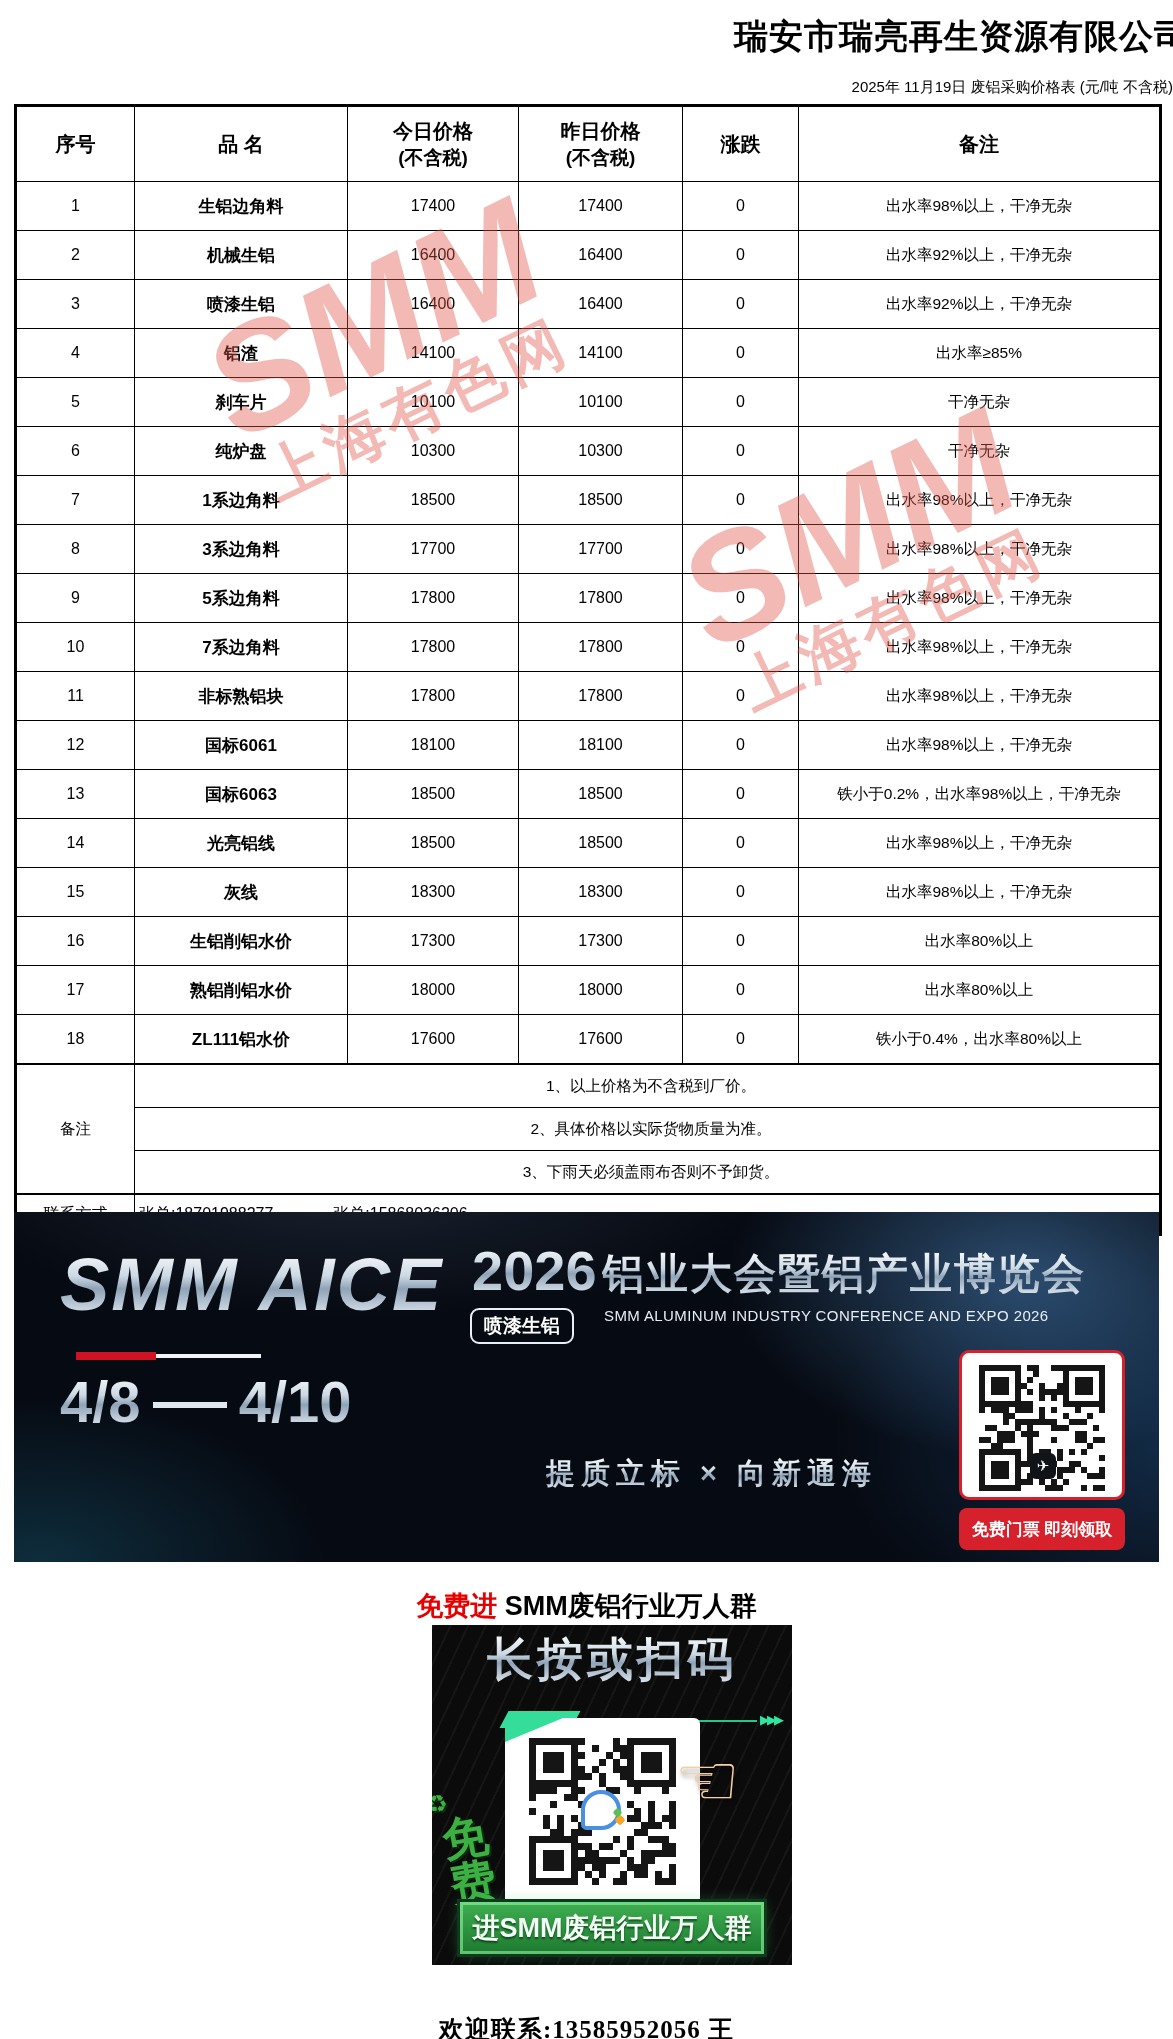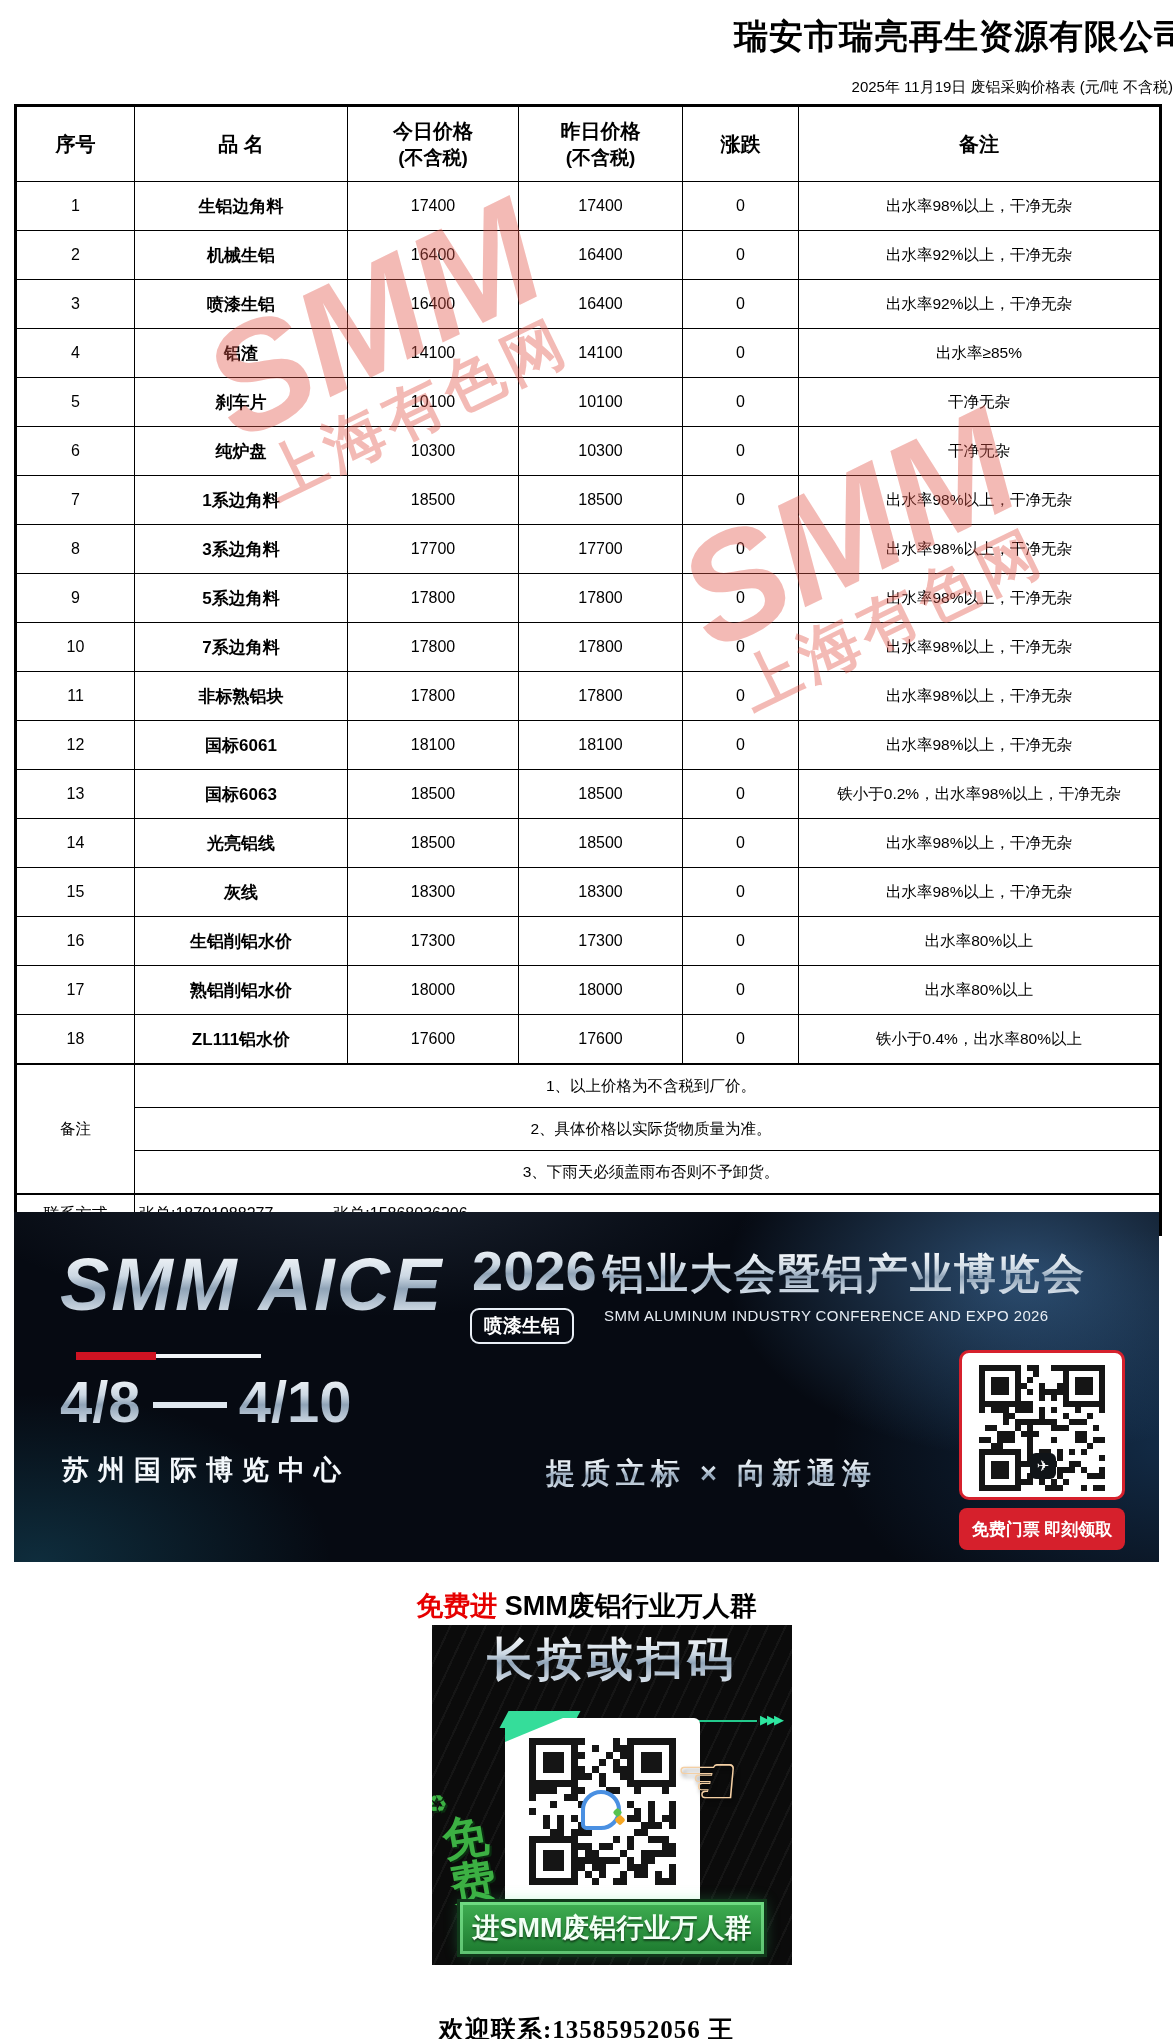--- a/index.html
+++ b/index.html
@@ -329,21 +329,20 @@
   <div class="banner">
     <div class="bg1"></div>
     <div class="b-logo metal">SMM AICE</div>
     <div class="b-year metal">2026</div>
     <div class="b-badge">喷漆生铝</div>
     <div class="b-cn metal">铝业大会暨铝产业博览会</div>
     <div class="b-en">SMM ALUMINUM INDUSTRY CONFERENCE AND EXPO 2026</div>
     <div class="b-dash-red"></div>
     <div class="b-dash-white"></div>
     <div class="b-dates metal"><span>4/8</span><span class="dline"></span><span>4/10</span></div>
-    <div class="b-venue">苏州国际博览中心</div>
     <div class="b-slogan metal">提质立标 × 向新通海</div>
     <div class="b-qrcard">
       <div class="qr">
           <i class="d"></i>
           <i class="d"></i>
           <i class="d"></i>
           <i class="d"></i>
           <i class="d"></i>
           <i class="d"></i>
           <i class="d"></i>

